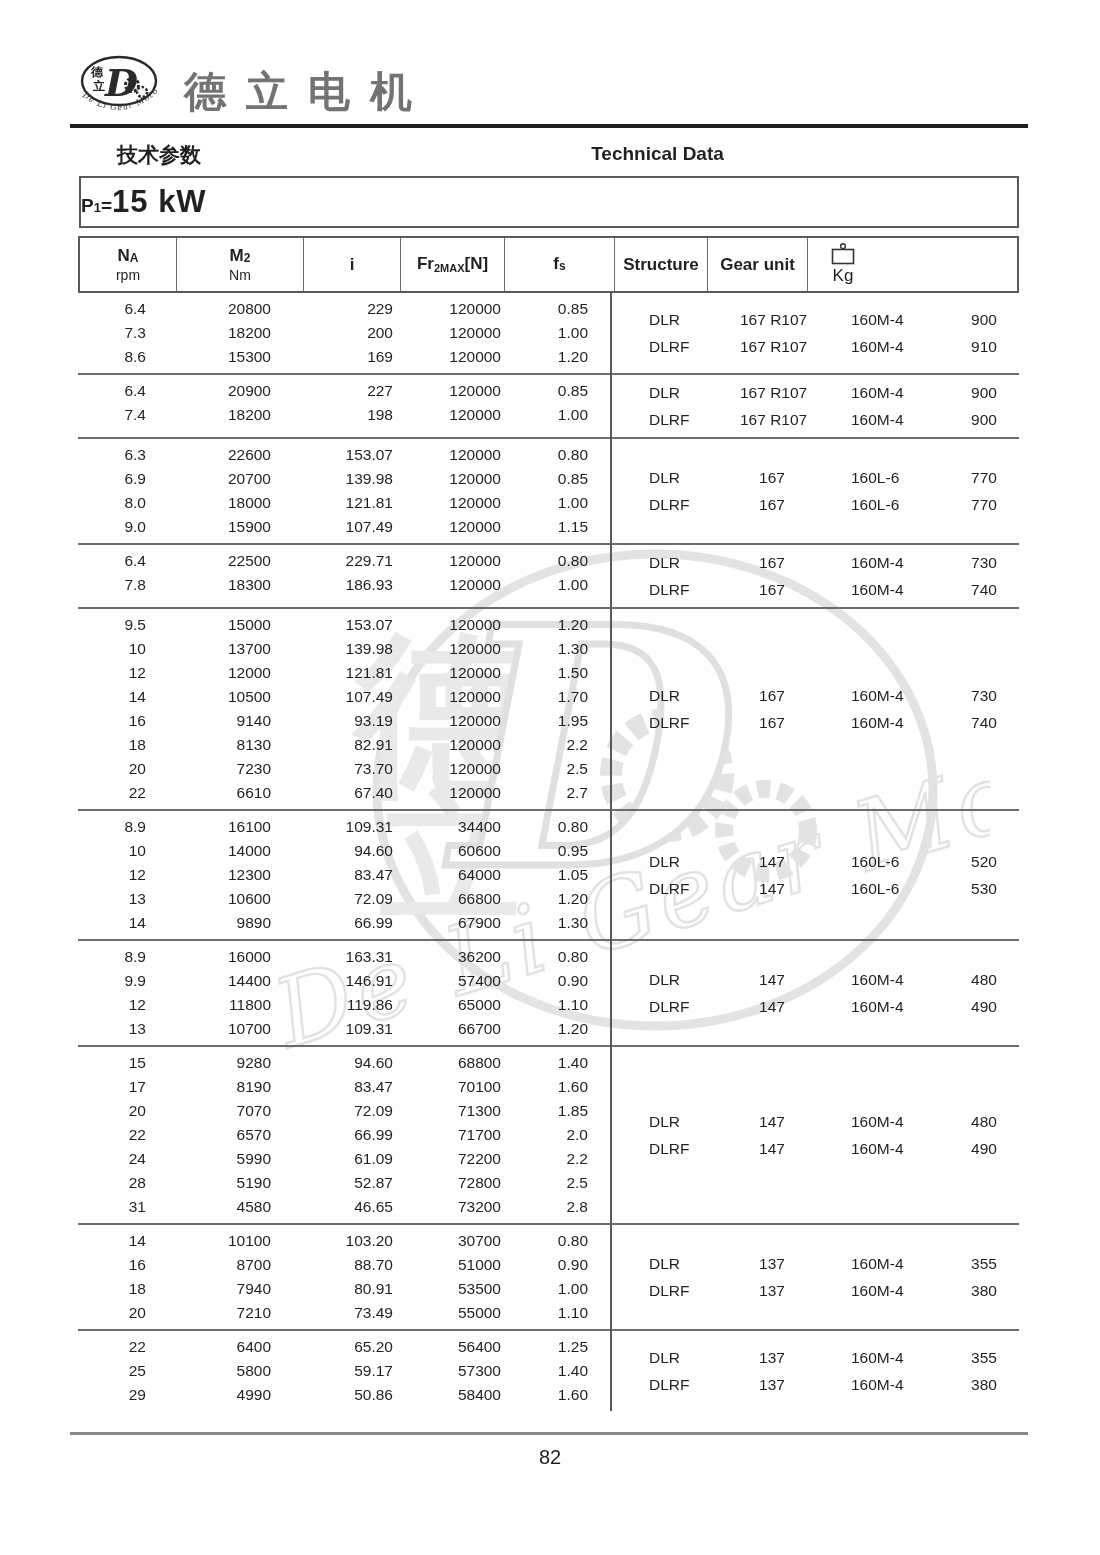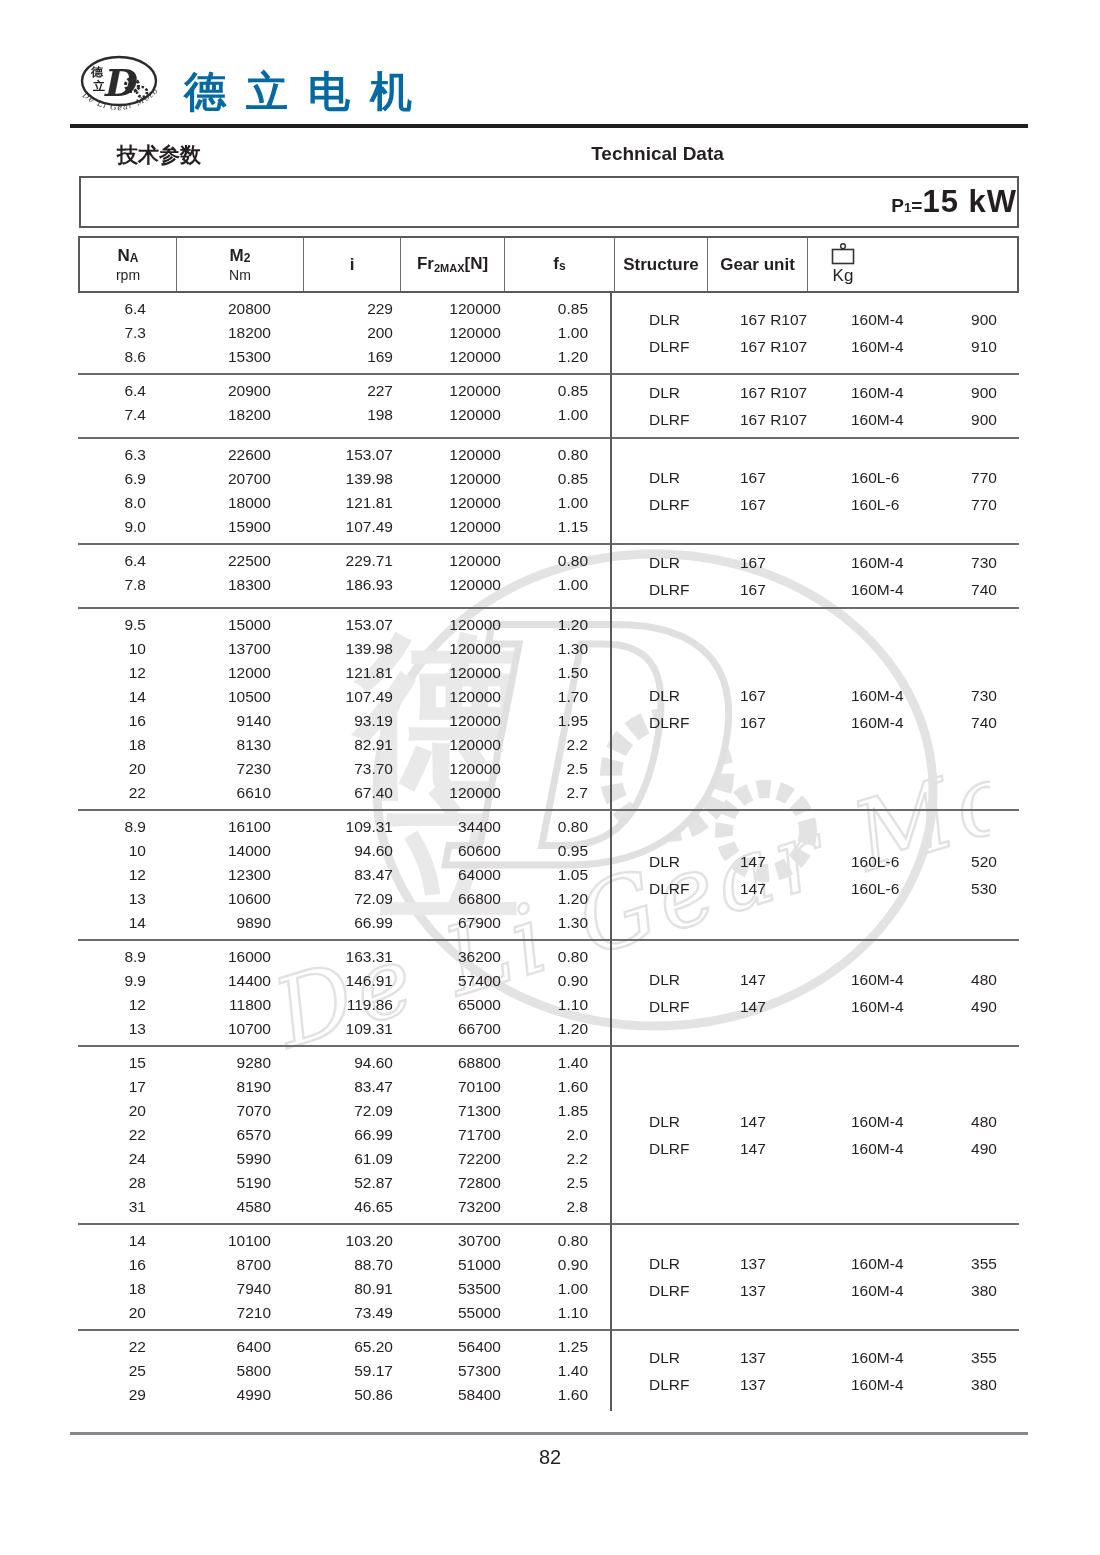--- a/index.html
+++ b/index.html
@@ -10,32 +10,32 @@
     color: var(--ink, #231f20);
   }
   .wm { position: absolute; left: 170px; top: 540px; z-index: 0; pointer-events: none; }
   .content { position: relative; z-index: 1; }
 
   
   .logo { position: absolute; left: 76px; top: 54px; }
   .brand {
     position: absolute; left: 184px; top: 64px;
     font-family: "DejaVu Serif", serif; font-weight: bold;
-    font-size: 42px; letter-spacing: 20px; color: #0369a1;
+    font-size: 42px; letter-spacing: 20px; color: #737373;
   }
   .top-rule { position: absolute; left: 70px; top: 124px; width: 958px; height: 3.5px; background: #1f1f1f; }
 
   .sec-cn { position: absolute; left: 78px; top: 141px; font-size: 21px; font-weight: bold; margin-left: 39px; }
   .sec-en { position: absolute; left: 540px; top: 143px; width: 235px; text-align: center; font-size: 19px; font-weight: bold; }
 
   
   .pbox {
     position: absolute; left: 79px; top: 176px; width: 940px; height: 52px;
     border: 2px solid var(--line, #58595b);
-    display: flex; align-items: center; justify-content: flex-end;
+    display: flex; align-items: center; justify-content: flex-start;
   }
   .pbox .inner { display: flex; align-items: baseline; }
   .p-small { font-size: 19px; font-weight: bold; }
   .p-small .sub1 { font-size: 13px; }
   .p-big { font-size: 31px; font-weight: bold; letter-spacing: 1px; }
 
   
   .hrow {
     position: absolute; left: 78px; top: 236px; width: 941px; height: 57px;
     border: 2px solid var(--line, #58595b); display: flex;
@@ -64,21 +64,21 @@
   .dcell { height: 24px; line-height: 24px; font-size: 15.5px; white-space: nowrap; text-align: right; }
   .c-na { width: 95px;  padding-right: 27px; }
   .c-m2 { width: 127px; padding-right: 29px; }
   .c-i  { width: 97px;  padding-right: 4px; }
   .c-fr { width: 104px; padding-right: 0px; text-align: right; }
   .c-fs { width: 110px; padding-right: 23px; }
   .g-right { width: 408px; display: flex; flex-direction: column; justify-content: center; }
   .vrow { display: flex; height: 27px; line-height: 27px; font-size: 15.5px; }
   .vcell { white-space: nowrap; overflow: visible; }
   .v-structure { width: 93px;  padding-left: 38px; }
-  .v-gear      { width: 100px; padding-left: 36px; }
+  .v-gear      { width: 100px; padding-left: 36px; text-align: center; }
   .v-motor     { width: 145px; padding-left: 47px; }
   .v-kg        { width: 70px;  text-align: center; }
 
   
   .footer-rule { position: absolute; left: 70px; top: 1432px; width: 958px; height: 3px; background: var(--frule, #85878a); }
   .page-num { position: absolute; left: 0; top: 1446px; width: 1100px; text-align: center; font-size: 20px; }
 </style>
 </head>
 <body>
 

